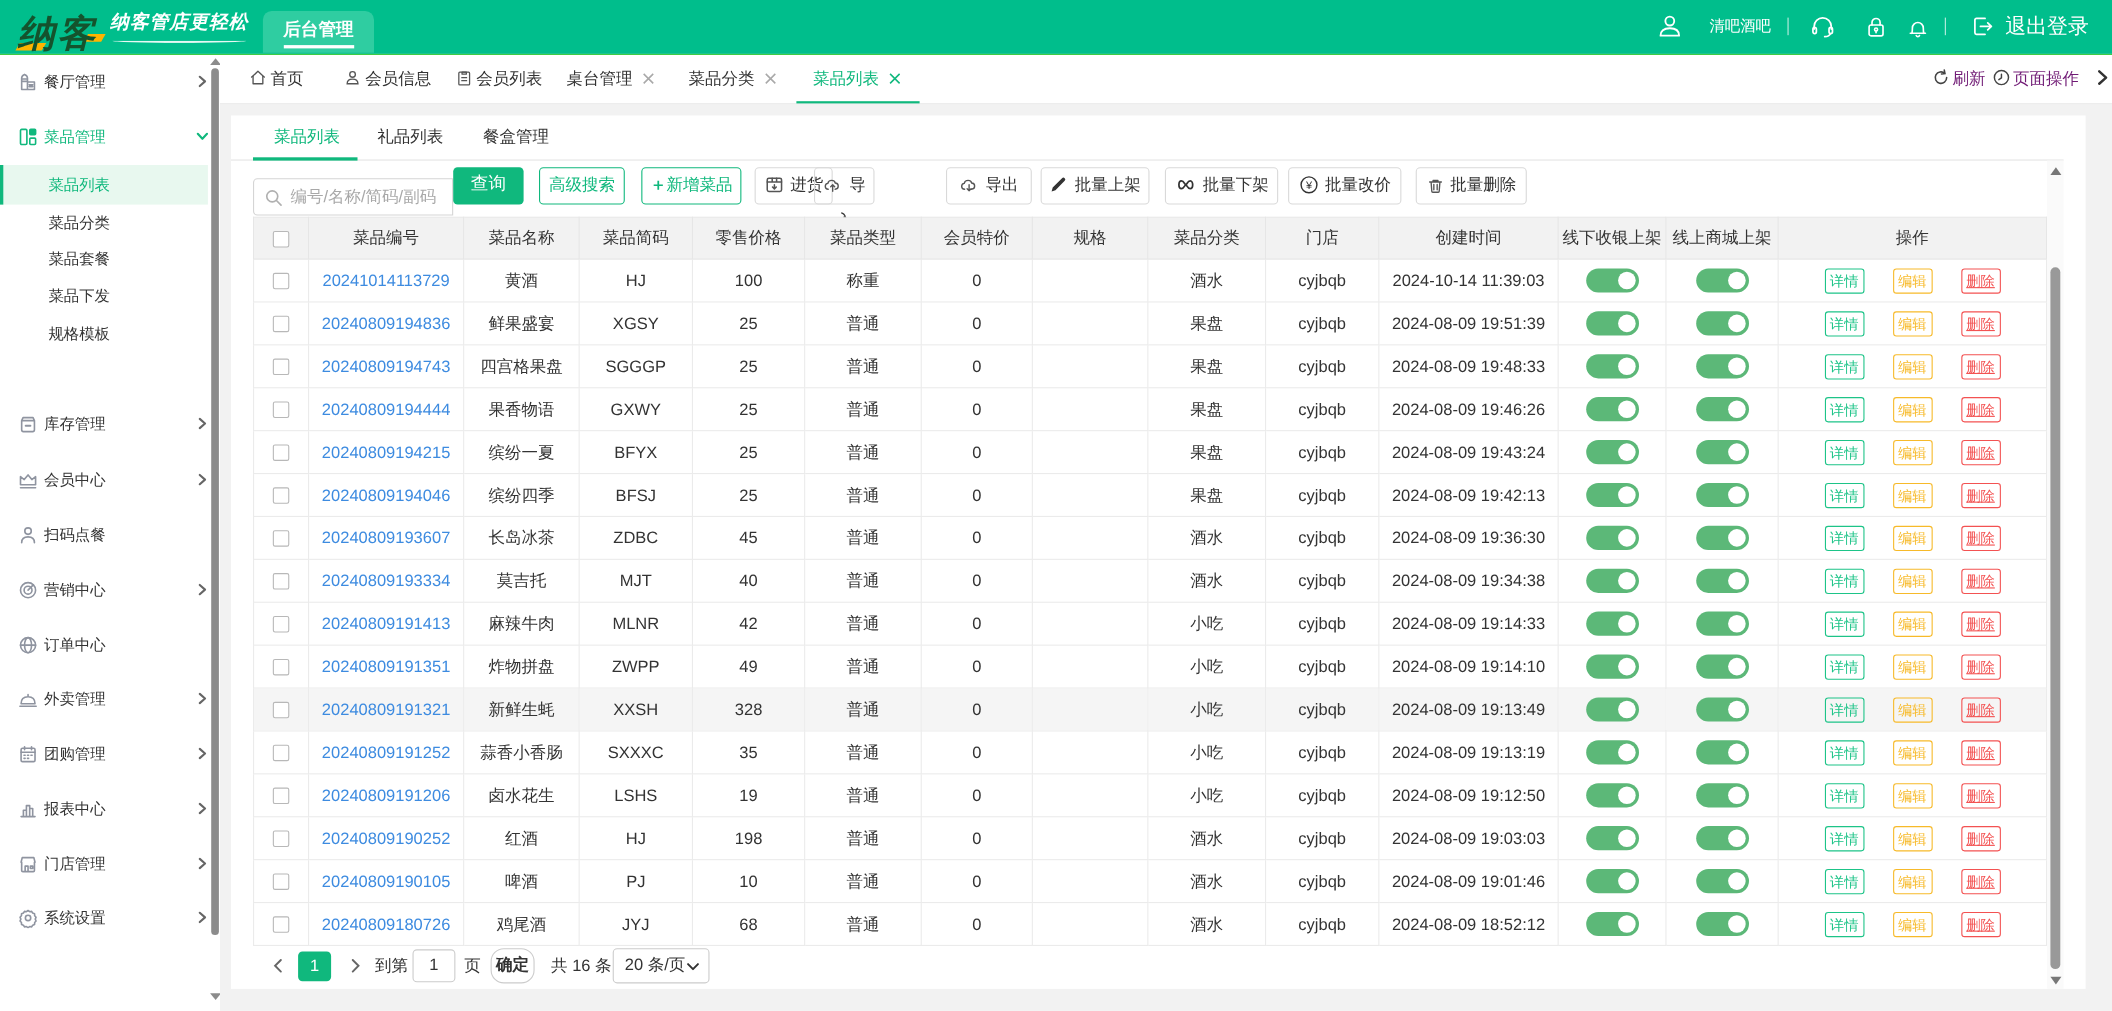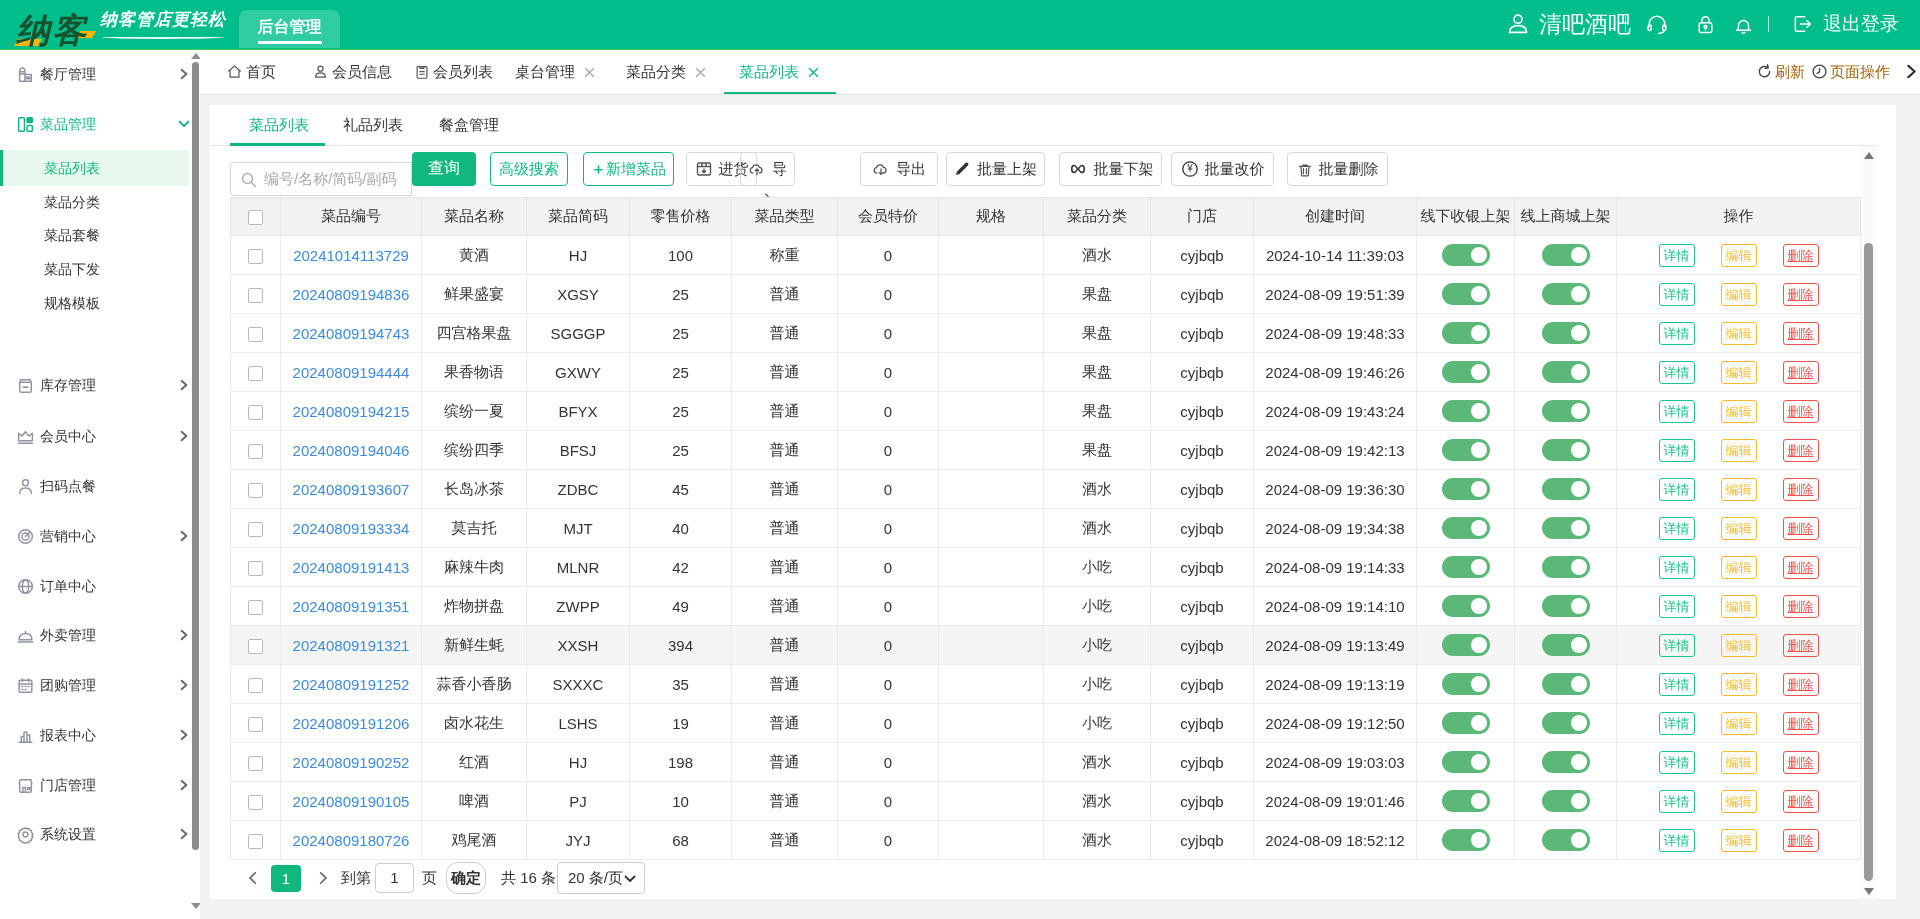--- a/index.html
+++ b/index.html
@@ -30,21 +30,21 @@
 .mi-row.act .bar { position:absolute; left:0; top:0; width:3px; height:36px; background:#10b87d; }
 #sbar { position:absolute; left:192px; top:12px; width:7px; height:788px; background:#8c8c8c; border-radius:4px; }
 #sbar-up { position:absolute; left:191px; top:3px; width:0; height:0; border:5px solid transparent; border-bottom:6px solid #8c8c8c; border-top:none; }
 #sbar-dn { position:absolute; left:191px; top:853px; width:0; height:0; border:5px solid transparent; border-top:6px solid #8c8c8c; border-bottom:none; }
 
 
 #tstrip { position:absolute; left:200px; top:50px; width:1720px; height:45px; background:#fff; border-bottom:1px solid #e2e2e2; }
 .tab { position:absolute; top:0; height:45px; line-height:44px; font-size:15px; color:#333; }
 .tab.actv { color:#10b87d; }
 #tuline { position:absolute; left:524px; top:42px; width:112px; height:2px; background:#10b87d; }
-.tsr { position:absolute; top:0; height:48px; line-height:44px; font-size:15px; color:#a16207; }
+.tsr { position:absolute; top:0; height:48px; line-height:44px; font-size:15px; color:#701a75; }
 
 
 #cbg { position:absolute; left:200px; top:95px; width:1720px; height:824px; background:#f2f2f2; }
 #card { position:absolute; left:210px; top:105px; width:1686px; height:794px; background:#fff; }
 .ctab { position:absolute; top:0; height:40px; line-height:40px; font-size:15px; color:#333; }
 #cline { position:absolute; left:0; top:40px; width:1666px; height:1px; background:#e4e4e4; }
 #culine { position:absolute; left:20px; top:38px; width:95px; height:3px; background:#10b87d; }
 
 
 #srch { position:absolute; left:20px; top:57px; width:182px; height:34px; border:1px solid #d5d5d5; border-radius:4px 0 0 4px; }
@@ -85,21 +85,21 @@
   <div id="logo">纳客<span class="dot"></span><span class="dot2"></span></div>
   <div id="slogan">纳客管店更轻松<span class="sw"></span></div>
   <div id="htab"><span>后台管理</span></div>
   <div class="hright" style="left:1505px">
       <svg width="26" height="26" viewBox="0 0 20 20" style="vertical-align:middle">
         <g fill="none" stroke="#fff" stroke-width="1.3" stroke-linecap="round" stroke-linejoin="round">
           <circle cx="10" cy="6.3" r="3.1"></circle>
           <path d="M3.5 16.5 q0 -5.2 6.5 -5.2 q6.5 0 6.5 5.2 z"></path>
         </g>
       </svg>
-      <span style="font-size:23px;margin-left:8px">清吧酒吧</span>
+      <span style="font-size:14px;margin-left:23px">清吧酒吧</span>
     </div>
   <div class="hright hdiv" style="left:1625px;top:16px"></div>
   <div class="hright" style="left:1645px">
       <svg width="24" height="24" viewBox="0 0 20 20" style="vertical-align:middle">
         <g fill="none" stroke="#fff" stroke-width="1.3" stroke-linecap="round" stroke-linejoin="round">
           <path d="M3.5 12 v-2 a6.5 6.5 0 0 1 13 0 v2"></path>
           <rect x="2.6" y="10.8" width="2.6" height="4.6" rx="1.3"></rect>
           <rect x="14.8" y="10.8" width="2.6" height="4.6" rx="1.3"></rect>
           <path d="M16 15.4 q-1 2.3 -4.5 2.4"></path>
         </g>
@@ -584,21 +584,21 @@
 <td>2024-08-09 19:14:10</td>
 <td><span class="tg"><span class="knob"></span></span></td>
 <td><span class="tg"><span class="knob"></span></span></td>
 <td><span class="ob g">详情</span><span class="ob y">编辑</span><span class="ob r">删除</span></td>
 </tr>
 <tr class="hl">
 <td><span class="cb"></span></td>
 <td class="lnk">20240809191321</td>
 <td>新鲜生蚝</td>
 <td>XXSH</td>
-<td>394</td>
+<td>328</td>
 <td>普通</td>
 <td>0</td>
 <td></td>
 <td>小吃</td>
 <td>cyjbqb</td>
 <td>2024-08-09 19:13:49</td>
 <td><span class="tg"><span class="knob"></span></span></td>
 <td><span class="tg"><span class="knob"></span></span></td>
 <td><span class="ob g">详情</span><span class="ob y">编辑</span><span class="ob r">删除</span></td>
 </tr>

